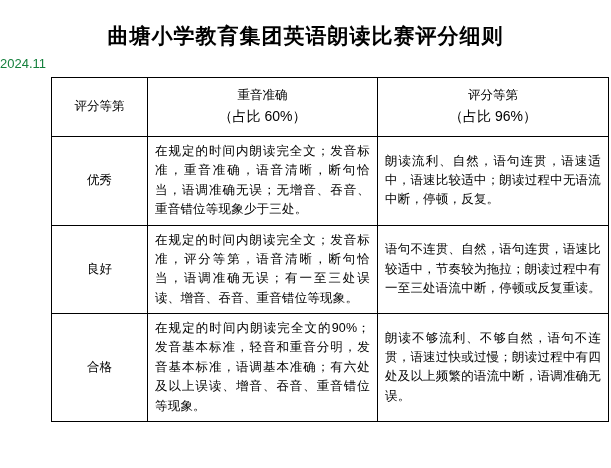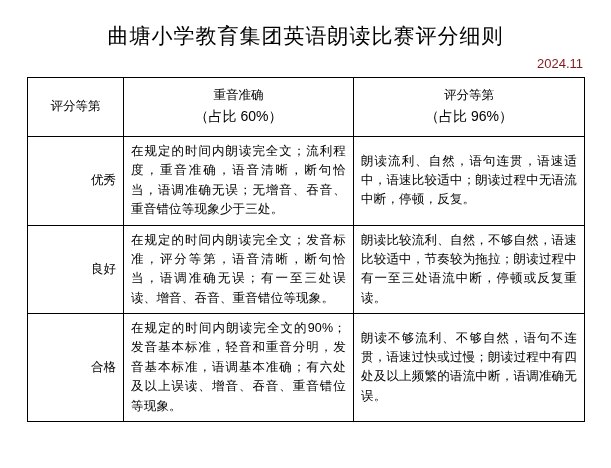--- a/index.html
+++ b/index.html
@@ -17,36 +17,37 @@
   .page {
     position: relative;
     width: 611px;
     height: 468px;
     box-sizing: border-box;
     padding: 0;
   }
   .doc-title {
     text-align: center;
     font-size: 21px;
-    font-weight: normal;
+    font-weight: bold;
     letter-spacing: 1px;
     padding-top: 22px;
     padding-bottom: 2px;
     color: #000;
   }
   .date-line {
-    text-align: right;
+    text-align: left;
     font-size: 13px;
     padding-right: 28px;
     padding-top: 4px;
     padding-bottom: 6px;
-    color: #7f1d1d;
+    color: #15803d;
   }
   .table-wrap {
     padding: 0 27px 0 27px;
+    margin-left: 24px;
   }
   table.rubric {
     width: 557px;
     border-collapse: collapse;
     table-layout: fixed;
     border: 1px solid #000;
   }
   table.rubric td {
     border: 1px solid #000;
     vertical-align: middle;
@@ -62,21 +63,21 @@
     text-align: center;
     height: 48px;
     font-size: 13.5px;
   }
   .head-cell .sub {
     font-size: 14px;
     display: block;
     margin-top: 1px;
   }
   .grade-cell {
-    text-align: right;
+    text-align: center;
     font-size: 13.5px;
   }
   .desc-cell {
     text-align: justify;
     text-justify: inter-ideograph;
     letter-spacing: 0.2px;
   }
   .hdr-label {
     text-align: center;
     font-size: 13.5px;
@@ -108,28 +109,28 @@
             <span class="sub">（占比 60%）</span>
           </td>
           <td class="head-cell">
             <span>评分等第</span>
             <span class="sub">（占比 96%）</span>
           </td>
         </tr>
 
         <tr>
           <td class="grade-cell">优秀</td>
-          <td class="desc-cell">在规定的时间内朗读完全文；流利程度，重音准确，语音清晰，断句恰当，语调准确无误；无增音、吞音、重音错位等现象少于三处。</td>
+          <td class="desc-cell">在规定的时间内朗读完全文；发音标准，重音准确，语音清晰，断句恰当，语调准确无误；无增音、吞音、重音错位等现象少于三处。</td>
           <td class="desc-cell">朗读流利、自然，语句连贯，语速适中，语速比较适中；朗读过程中无语流中断，停顿，反复。</td>
         </tr>
 
         <tr>
           <td class="grade-cell">良好</td>
           <td class="desc-cell">在规定的时间内朗读完全文；发音标准，评分等第，语音清晰，断句恰当，语调准确无误；有一至三处误读、增音、吞音、重音错位等现象。</td>
-          <td class="desc-cell">朗读比较流利、自然，不够自然，语速比较适中，节奏较为拖拉；朗读过程中有一至三处语流中断，停顿或反复重读。</td>
+          <td class="desc-cell">语句不连贯、自然，语句连贯，语速比较适中，节奏较为拖拉；朗读过程中有一至三处语流中断，停顿或反复重读。</td>
         </tr>
 
         <tr>
           <td class="grade-cell">合格</td>
           <td class="desc-cell">在规定的时间内朗读完全文的90%；发音基本标准，轻音和重音分明，发音基本标准，语调基本准确；有六处及以上误读、增音、吞音、重音错位等现象。</td>
           <td class="desc-cell">朗读不够流利、不够自然，语句不连贯，语速过快或过慢；朗读过程中有四处及以上频繁的语流中断，语调准确无误。</td>
         </tr>
       </tbody>
     </table>
   </div>

